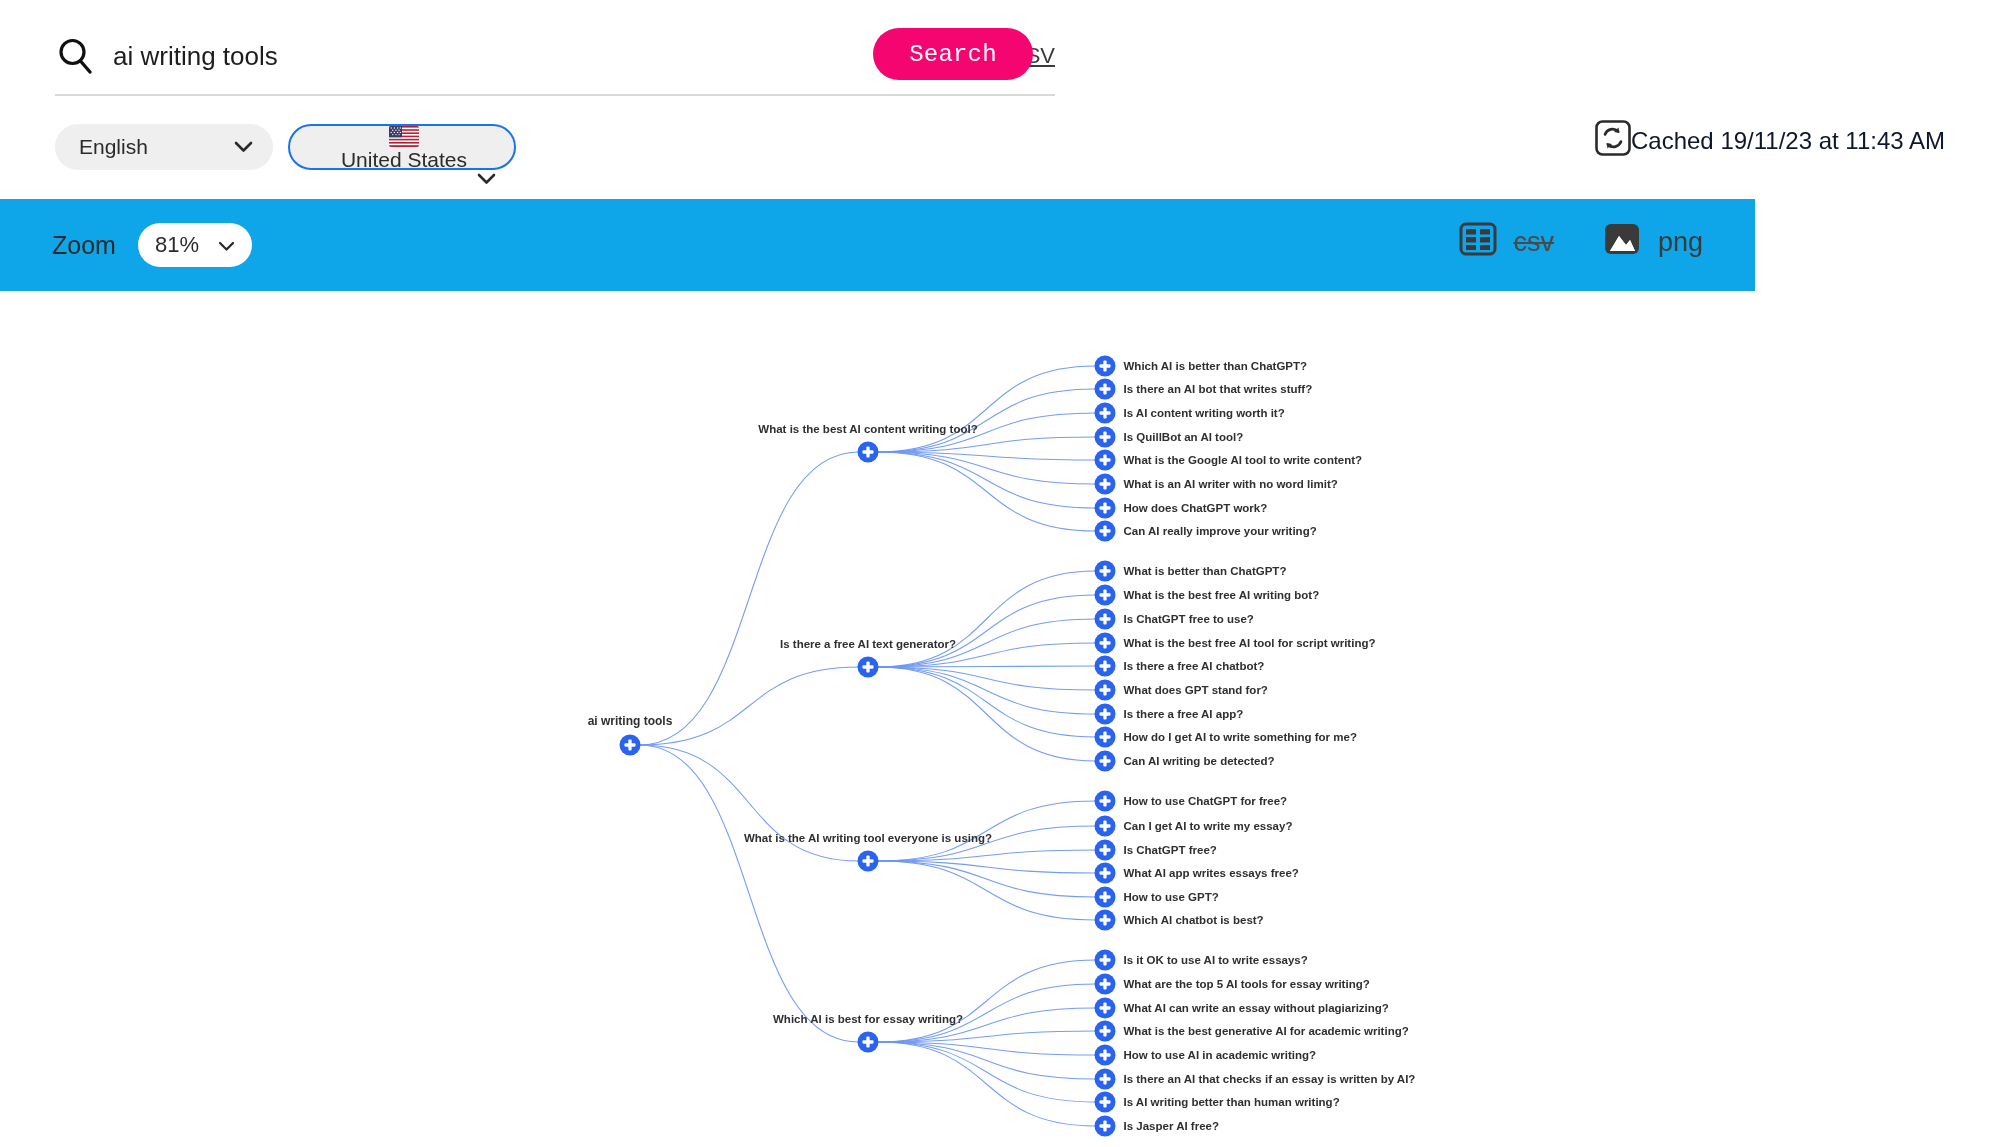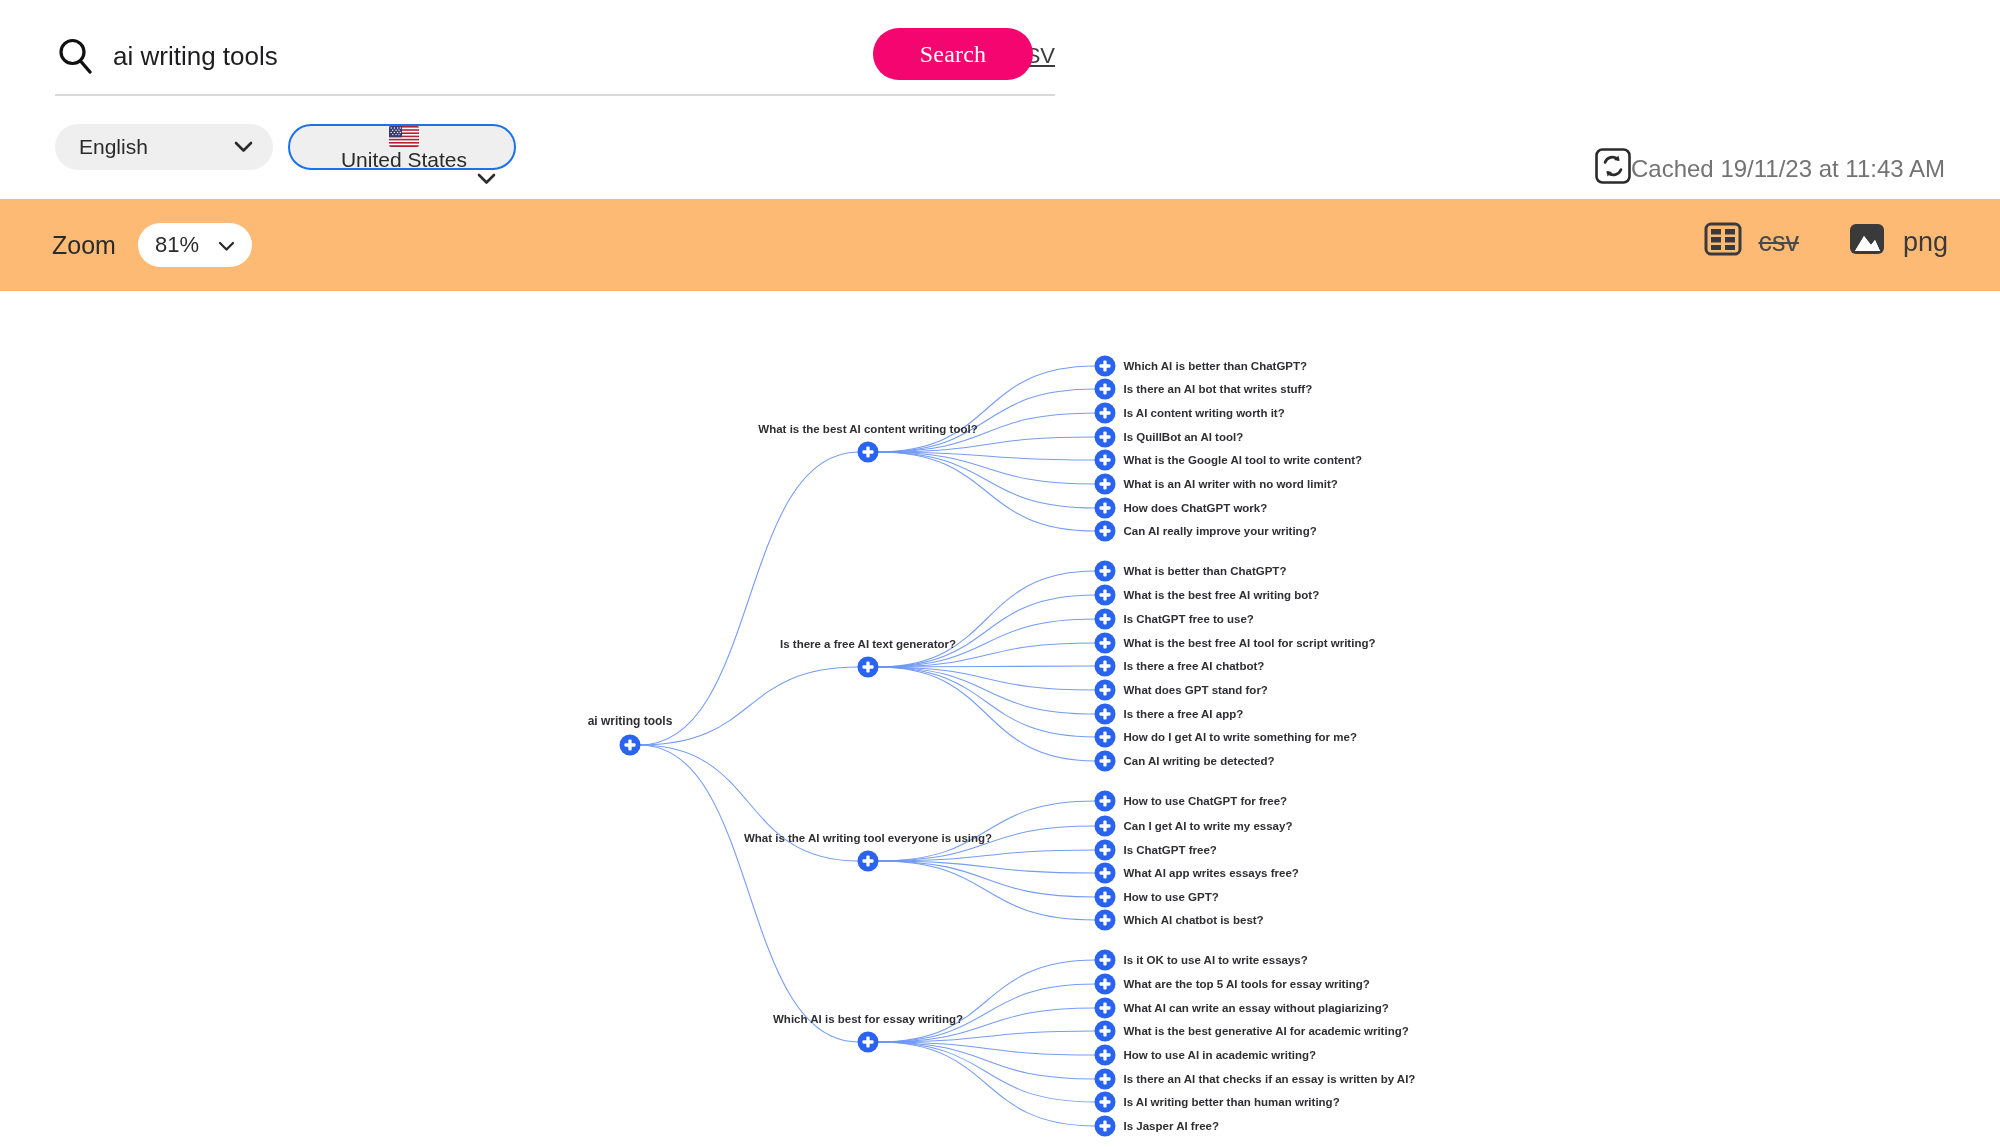--- a/index.html
+++ b/index.html
@@ -42,21 +42,21 @@
     font-size: 22px; color: #3c3c3c; flex: 0 0 auto; white-space: nowrap;
   }
   .or-text a {
     color: #3c3c3c; text-decoration: underline; cursor: pointer;
   }
   .search-btn {
     position: absolute; left: 873px; top: 28px;
     width: 160px; height: 52px; border-radius: 28px;
     background: #f5056f; color: #ffffff;
     border: none; cursor: pointer;
-    font-family: Liberation Serif, serif;
+    font-family: Liberation Mono, monospace;
     font-size: 24px; letter-spacing: .2px;
   }
 
   
   .filterrow {
     position: absolute; left: 0; top: 114px; width: 2000px; height: 85px;
     background: #ffffff;
   }
   .pill {
     position: absolute; top: 10px; height: 46px;
@@ -71,29 +71,29 @@
   .pill .caret { margin-left: auto; padding-left: 12px; display: flex; }
   .pill-lang  { left: 55px;  width: 218px; }
   .pill-ctry  { left: 288px; width: 228px; }
   .pill-depth { left: 532px; width: 288px; }
 
   .flag {
     width: 30px; height: 21px; flex: 0 0 auto; border-radius: 2px; overflow: hidden;
   }
 
   .cached {
-    position: absolute; right: 55px; top: 32px; height: 46px;
+    position: absolute; right: 55px; top: 4px; height: 46px;
     display: flex; align-items: center; gap: 0;
-    font-size: 24px; color: #737373; white-space: nowrap;
+    font-size: 24px; color: #0f172a; white-space: nowrap;
   }
 
   
   .toolbar {
-    position: absolute; left: 0; top: 199px; width: 2000px; height: 92px;
-    background: #fdba74;
+    position: absolute; left: 0; top: 199px; width: 1755px; height: 92px;
+    background: #0ea5e9;
   }
   .zoom-group {
     position: absolute; left: 52px; top: 24px;
     display: flex; align-items: center; gap: 22px;
   }
   .zoom-label { font-size: 25px; color: #2b2b2b; }
   .zoom-pill {
     background: #ffffff; border-radius: 22px; height: 44px;
     display: flex; align-items: center; gap: 19px;
     padding: 0 17px; cursor: pointer; font-size: 22px; color: #2b2b2b;

